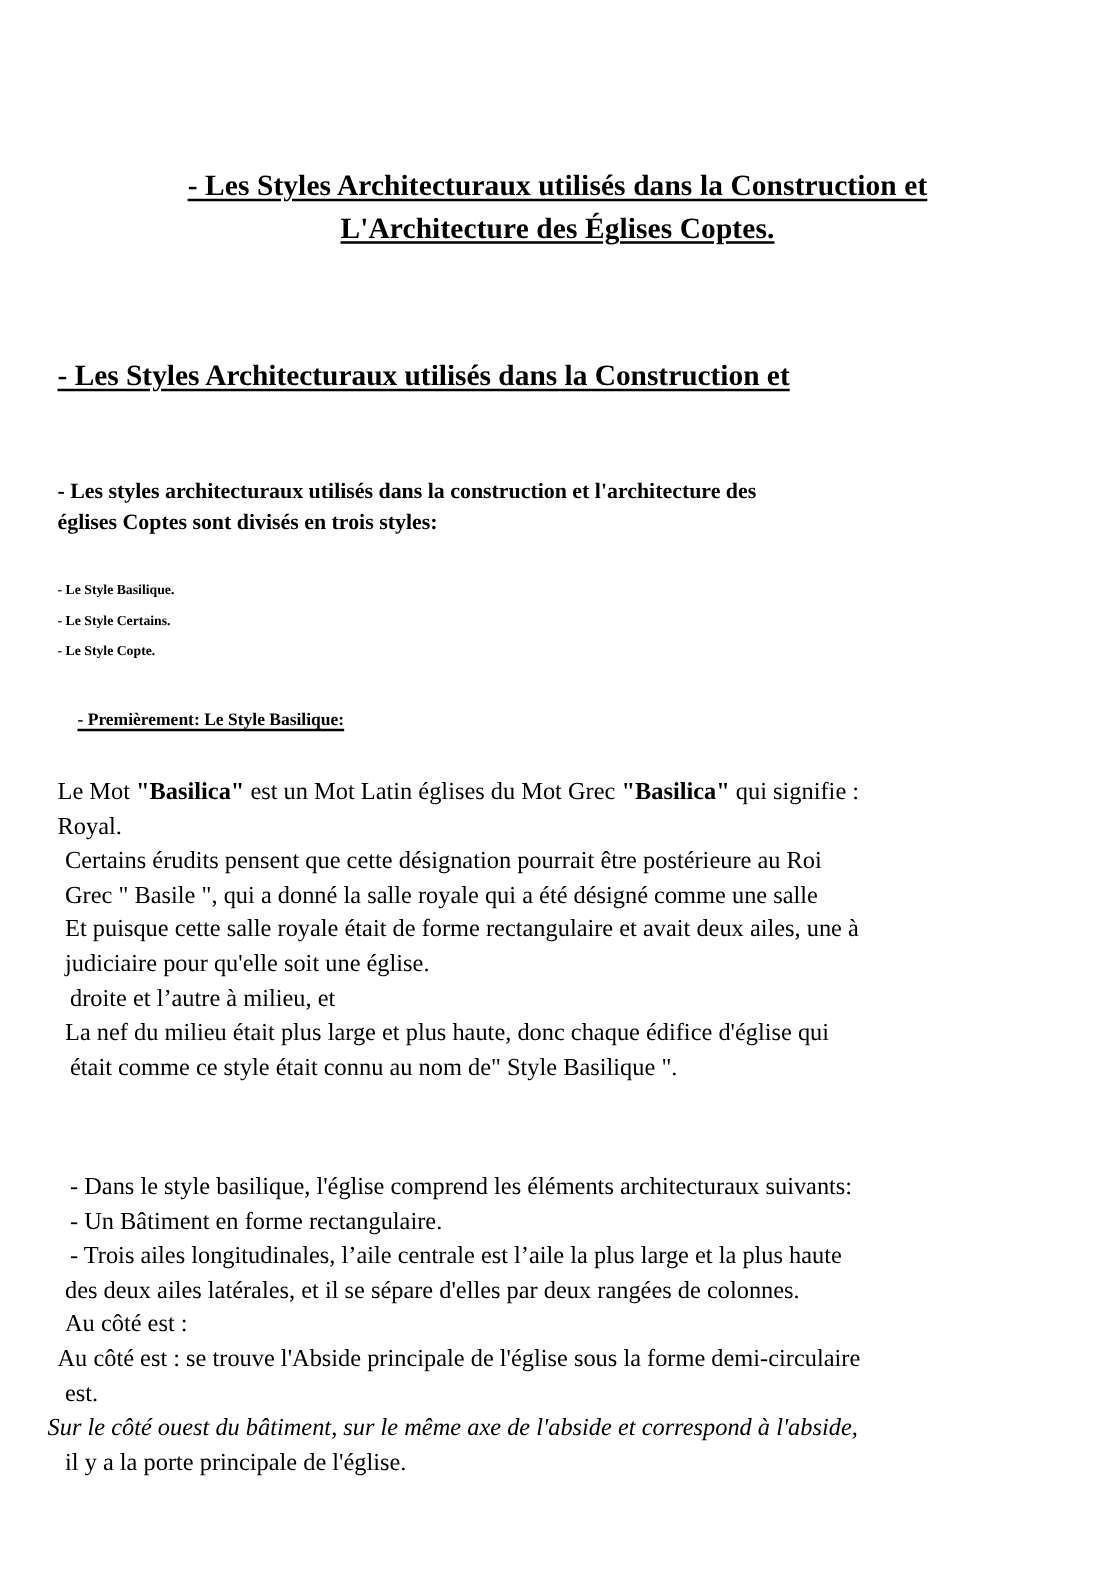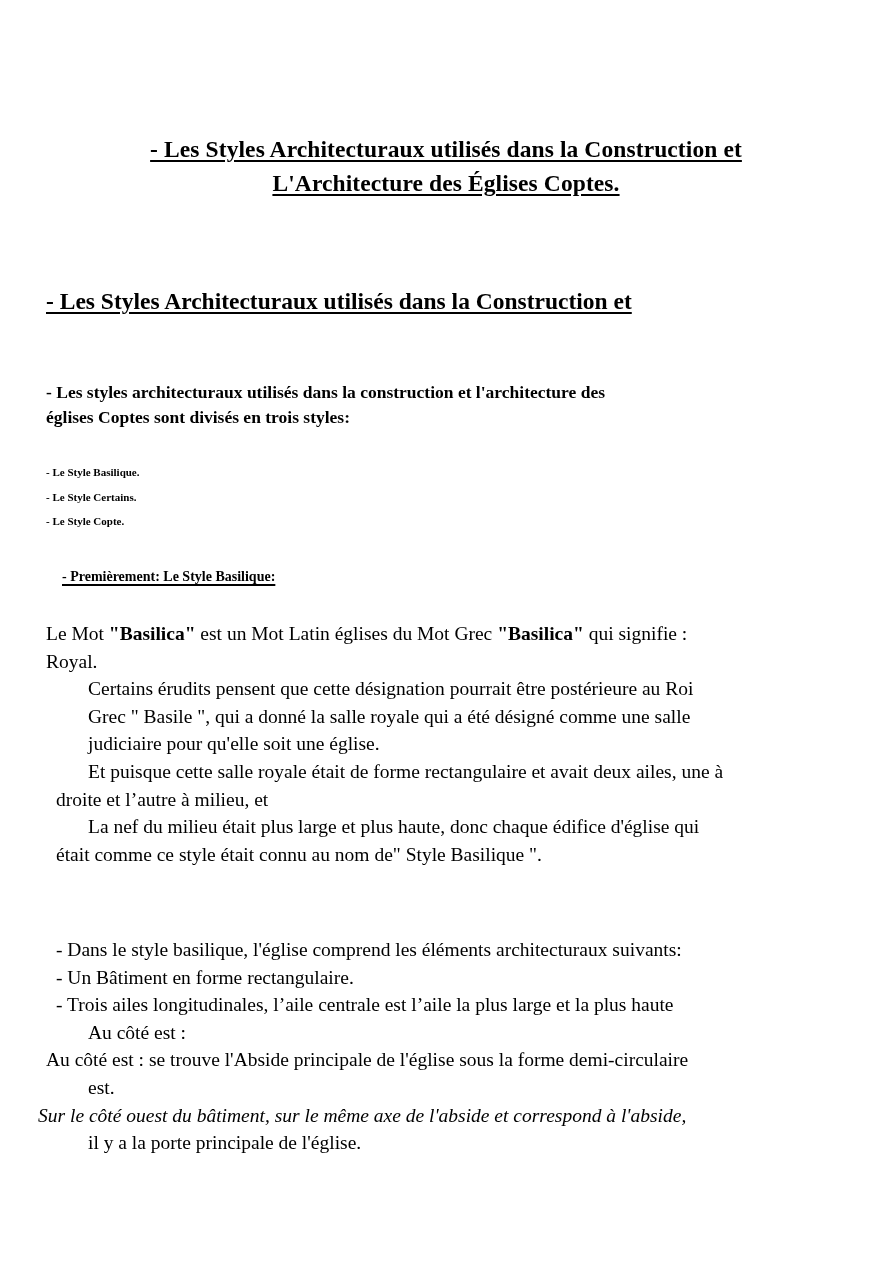--- a/index.html
+++ b/index.html
@@ -111,21 +111,21 @@
     left: 46px;
     width: 812px;
     font-size: 19.5px;
     line-height: 27.6px;
     font-weight: normal;
   }
   .body-block .bl {
     display: block;
     white-space: pre-wrap;
   }
-  .body-block .bl.ind1 { padding-left: 6px; margin-left: 36px; }
+  .body-block .bl.ind1 { padding-left: 6px; }
   .body-block .bl.ind2 { padding-left: 10px; }
   .body-block .bl.outd { padding-left: 0px; margin-left: -8px; font-style: italic; }
 
   b.inline-bold { font-weight: bold; }
 
   #para-basilica { top: 620px; }
   #para-elements { top: 936px; }
 </style>
 </head>
 <body>
@@ -154,31 +154,32 @@
 
   <div class="sub-heading">
     <span>- Premièrement: Le Style Basilique:</span>
   </div>
 
   <div class="body-block" id="para-basilica">
     <span class="bl"><span>Le Mot </span><b class="inline-bold">"Basilica"</b><span> est un Mot Latin églises du Mot Grec </span><b class="inline-bold">"Basilica"</b><span> qui signifie :</span></span>
     <span class="bl">Royal.</span>
     <span class="bl ind1">Certains érudits pensent que cette désignation pourrait être postérieure au Roi</span>
     <span class="bl ind1">Grec " Basile ", qui a donné la salle royale qui a été désigné comme une salle</span>
+    <span class="bl ind1">Et puisque cette salle royale était de forme rectangulaire et avait deux ailes, une à</span>
     <span class="bl ind1">judiciaire pour qu'elle soit une église.</span>
-    <span class="bl ind1">Et puisque cette salle royale était de forme rectangulaire et avait deux ailes, une à</span>
     <span class="bl ind2">droite et l’autre à milieu, et</span>
     <span class="bl ind1">La nef du milieu était plus large et plus haute, donc chaque édifice d'église qui</span>
     <span class="bl ind2">était comme ce style était connu au nom de" Style Basilique ".</span>
   </div>
 
   <div class="body-block" id="para-elements">
     <span class="bl ind2">- Dans le style basilique, l'église comprend les éléments architecturaux suivants:</span>
     <span class="bl ind2">- Un Bâtiment en forme rectangulaire.</span>
     <span class="bl ind2">- Trois ailes longitudinales, l’aile centrale est l’aile la plus large et la plus haute</span>
+    <span class="bl ind1">des deux ailes latérales, et il se sépare d'elles par deux rangées de colonnes.</span>
     <span class="bl ind1">Au côté est :</span>
     <span class="bl">Au côté est : se trouve l'Abside principale de l'église sous la forme demi-circulaire</span>
     <span class="bl ind1">est.</span>
     <span class="bl outd">Sur le côté ouest du bâtiment, sur le même axe de l'abside et correspond à l'abside,</span>
     <span class="bl ind1">il y a la porte principale de l'église.</span>
   </div>
 
 </div>
 
 </body></html>

